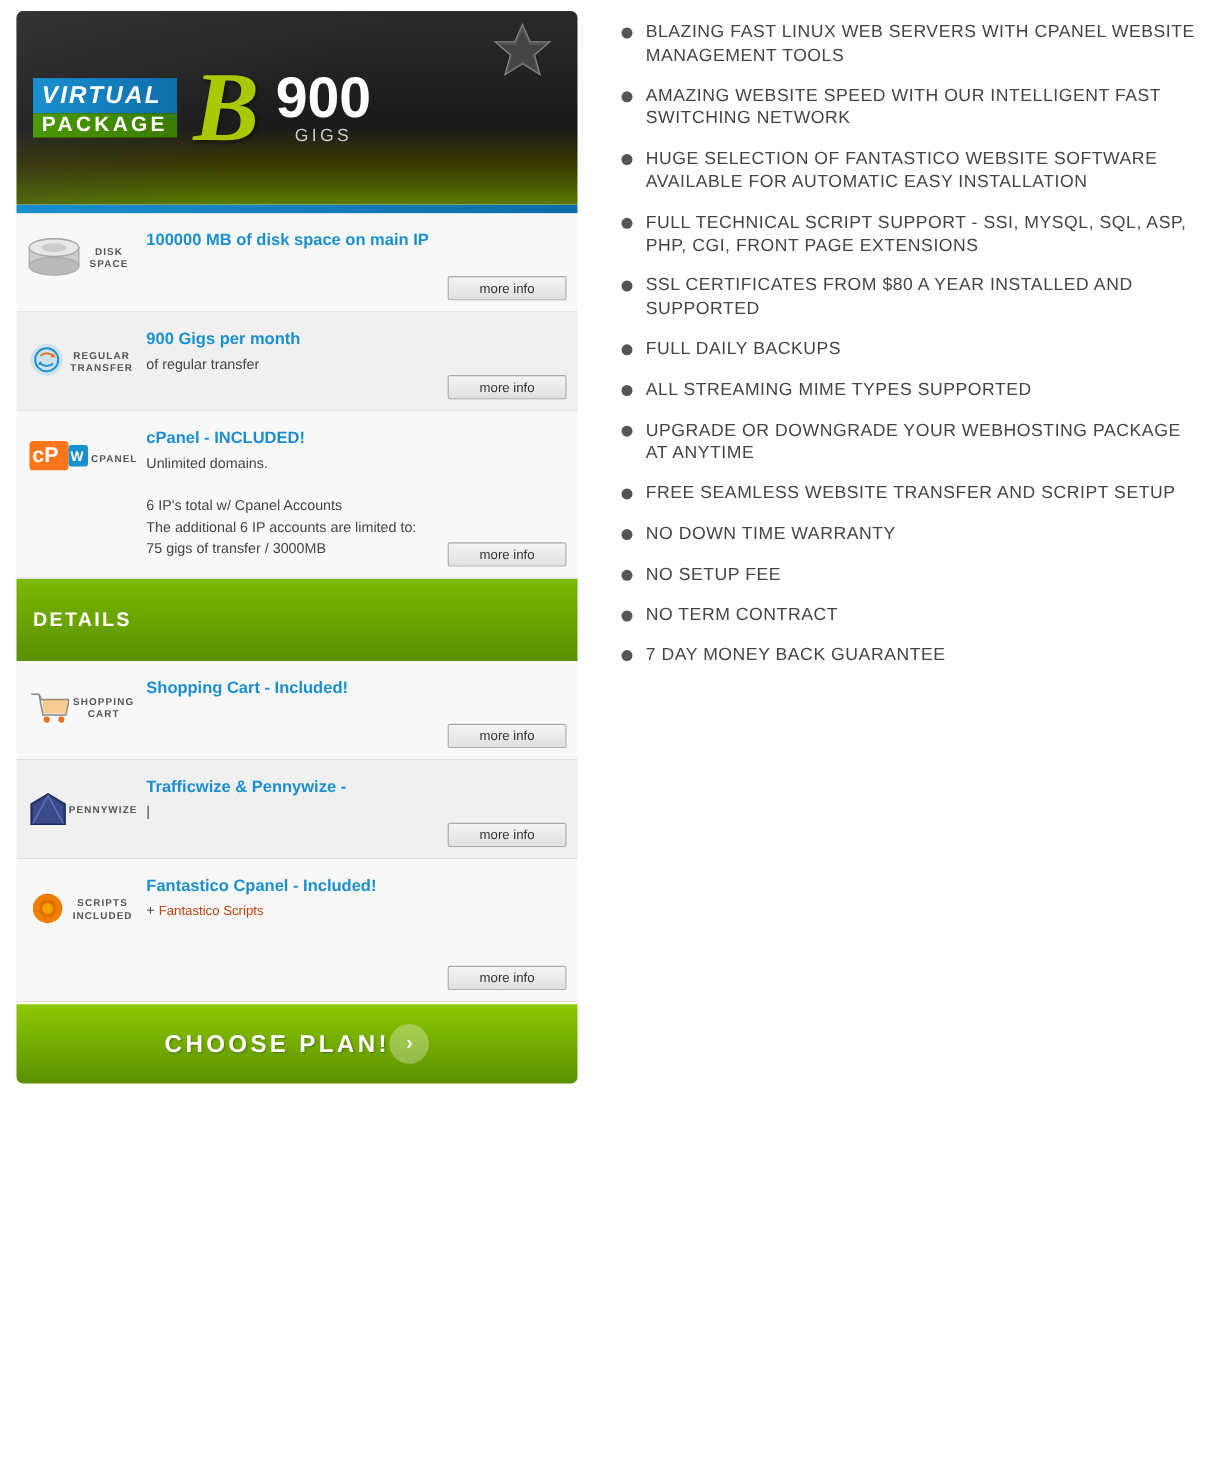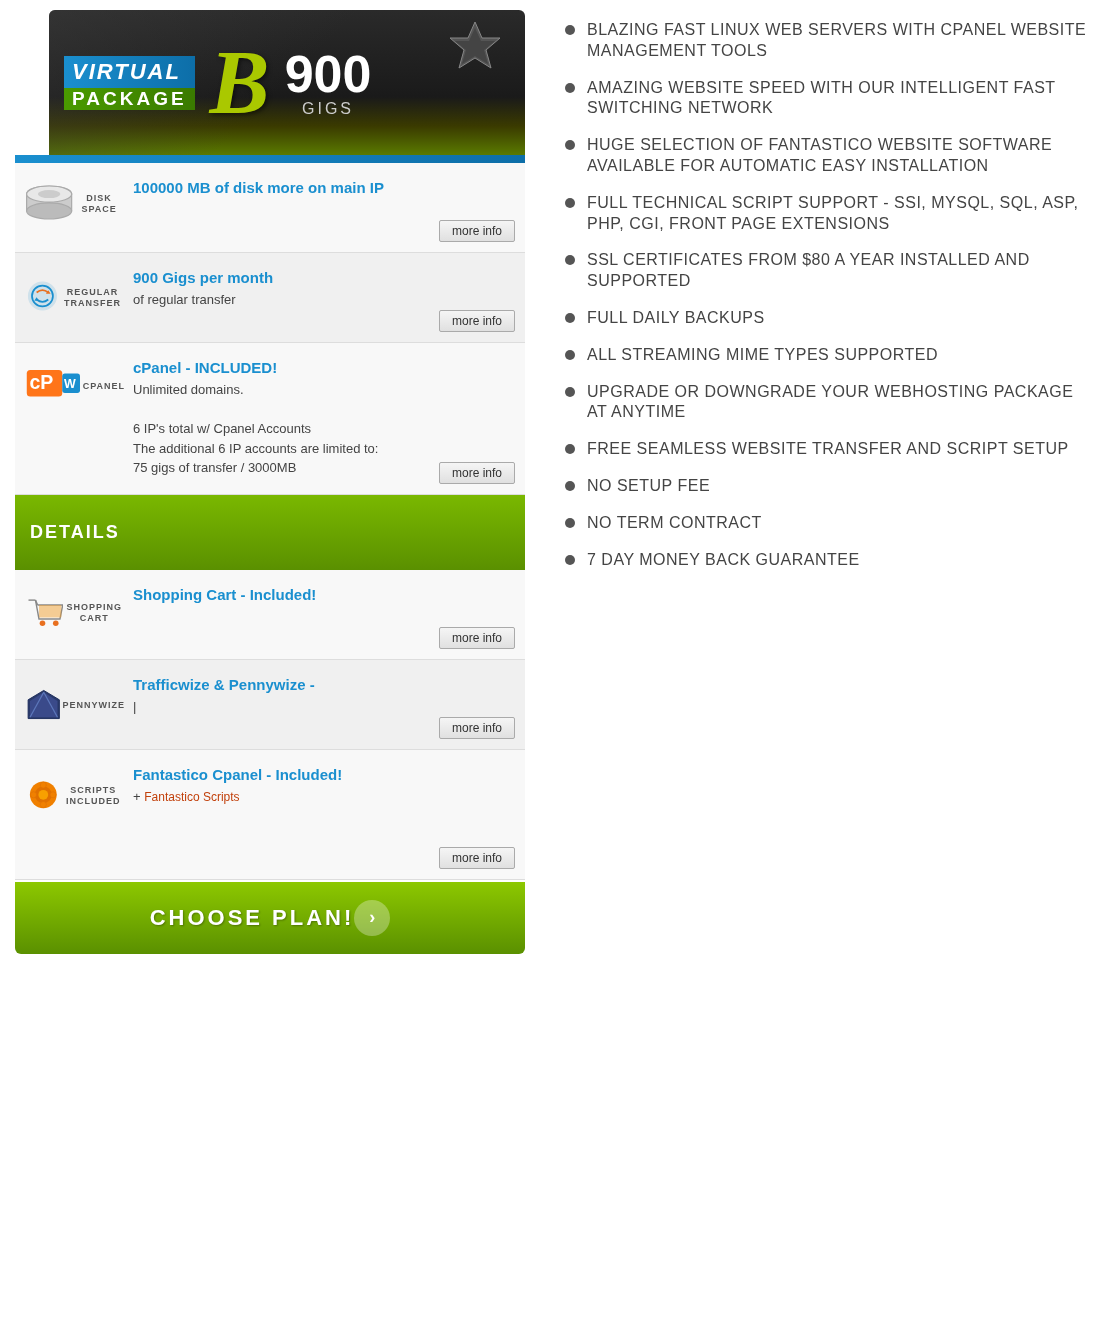--- a/index.html
+++ b/index.html
@@ -24,24 +24,23 @@
       padding: 10px 10px 10px 20px;
     }
 
     
     .package-header {
       background: linear-gradient(180deg, #2a2a2a 0%, #1a1a1a 60%, #3a3a00 80%, #5a7a00 100%);
       border-radius: 6px 6px 0 0;
       display: flex;
       align-items: center;
       padding: 10px 15px;
-      height: 145px;
+      height: 176px;
       position: relative;
       overflow: hidden;
-      margin-left: 34px;
     }
     .package-header::before {
       content: '';
       position: absolute;
       top: 0; left: 0; right: 0; bottom: 0;
       background: linear-gradient(135deg, rgba(60,60,60,0.5) 0%, transparent 50%);
     }
     .virtual-label {
       display: flex;
       flex-direction: column;
@@ -154,21 +153,21 @@
       color: #444;
       font-size: 13px;
       line-height: 1.5;
     }
     .more-info-btn {
       position: absolute;
       bottom: 10px;
       right: 10px;
       background: linear-gradient(180deg, #f5f5f5, #e0e0e0);
       border: 1px solid #aaa;
-      padding: 3px 12px;
+      padding: 3px 28px;
       font-size: 12px;
       cursor: pointer;
       color: #333;
       border-radius: 2px;
     }
 
     
     .details-header {
       background: linear-gradient(180deg, #7ab800, #5a9000);
       padding: 27px 15px;
@@ -305,21 +304,21 @@
           <ellipse cx="30" cy="12" rx="28" ry="10" fill="#ddd" stroke="#aaa" stroke-width="1.5"></ellipse>
           <rect x="2" y="12" width="56" height="21" fill="#ccc" stroke="#aaa" stroke-width="1.5"></rect>
           <ellipse cx="30" cy="33" rx="28" ry="10" fill="#bbb" stroke="#aaa" stroke-width="1.5"></ellipse>
           <ellipse cx="30" cy="12" rx="28" ry="10" fill="#e8e8e8" stroke="#aaa" stroke-width="1.5"></ellipse>
           <ellipse cx="30" cy="12" rx="14" ry="5" fill="#ccc"></ellipse>
         </svg>
         <span class="icon-label">DISK SPACE</span>
       </div>
       <div class="feature-content">
         <div class="feature-title">
-          <span>100000 MB</span><span> of disk more on main IP</span>
+          <span>100000 MB</span><span> of disk space on main IP</span>
         </div>
       </div>
       <button class="more-info-btn">more info</button>
     </div>
 
     <div class="feature-row">
       <div class="icon-area">
         <svg class="transfer-icon" viewBox="0 0 60 52" xmlns="http://www.w3.org/2000/svg">
           <circle cx="30" cy="26" r="24" fill="#1a8fcf" opacity="0.15" stroke="#1a8fcf" stroke-width="2"></circle>
           <circle cx="30" cy="26" r="18" fill="none" stroke="#1a8fcf" stroke-width="3"></circle>
@@ -465,20 +464,24 @@
       <li>
         <span class="bullet-dot"></span>
         <span>UPGRADE OR DOWNGRADE YOUR WEBHOSTING PACKAGE AT ANYTIME</span>
       </li>
       <li>
         <span class="bullet-dot"></span>
         <span>FREE SEAMLESS WEBSITE TRANSFER AND SCRIPT SETUP</span>
       </li>
       <li>
         <span class="bullet-dot"></span>
+        <span>NO DOWN TIME WARRANTY</span>
+      </li>
+      <li>
+        <span class="bullet-dot"></span>
         <span>NO SETUP FEE</span>
       </li>
       <li>
         <span class="bullet-dot"></span>
         <span>NO TERM CONTRACT</span>
       </li>
       <li>
         <span class="bullet-dot"></span>
         <span>7 DAY MONEY BACK GUARANTEE</span>
       </li>

